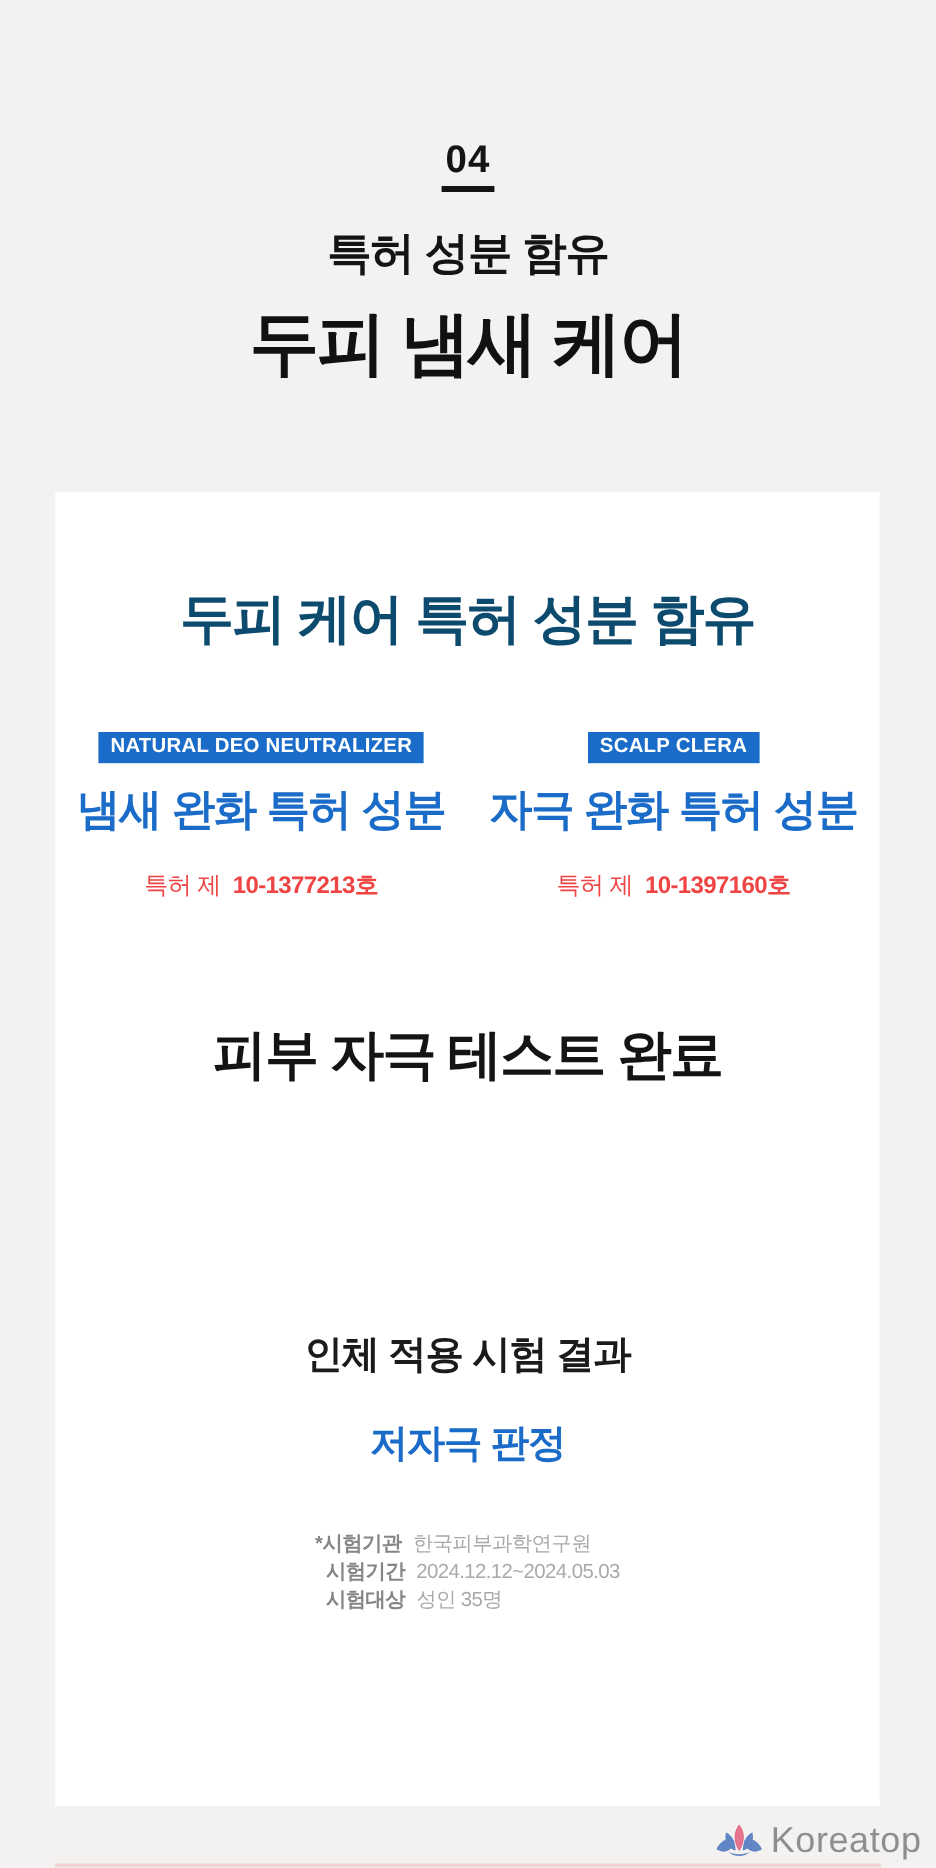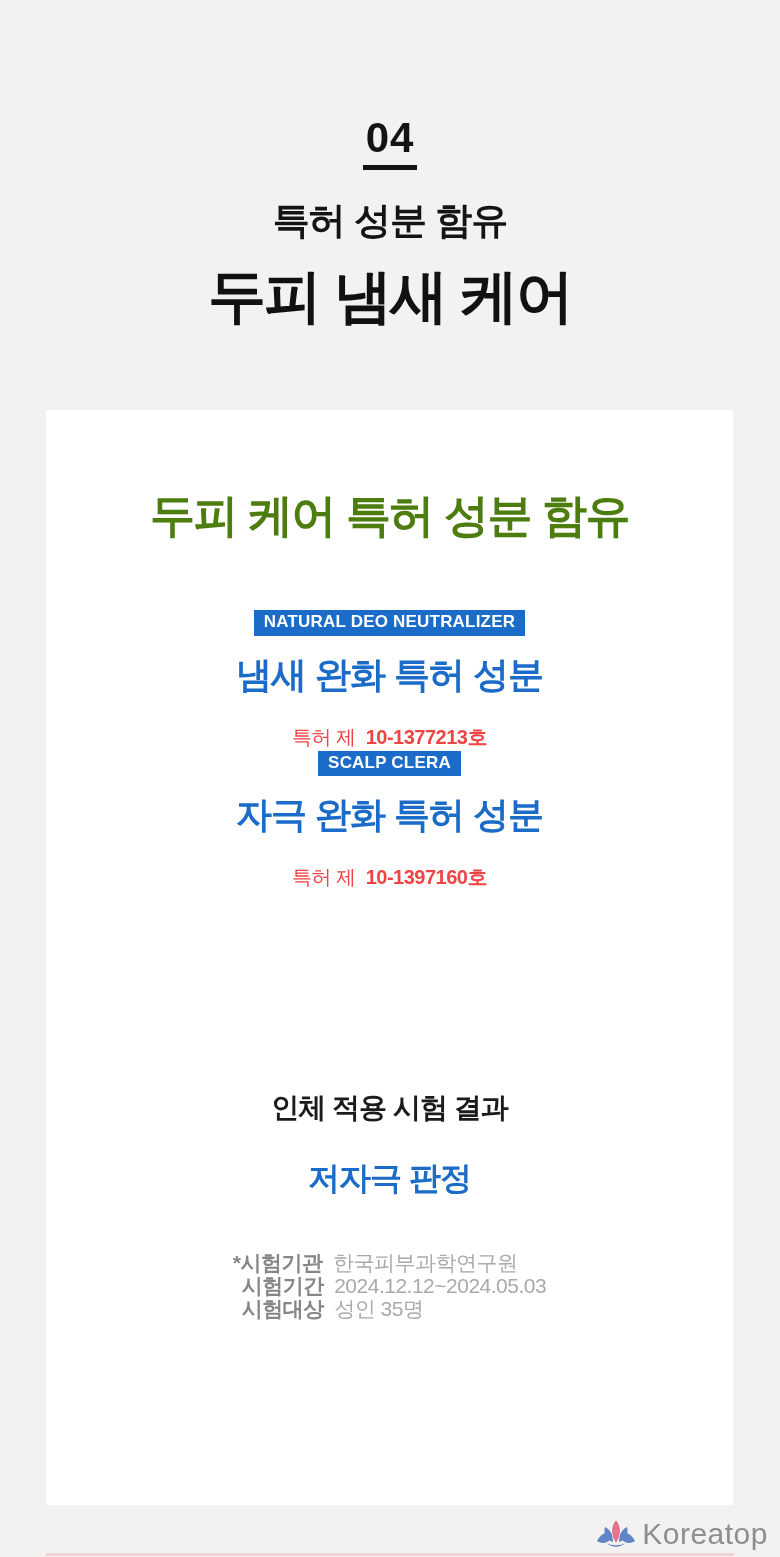--- a/index.html
+++ b/index.html
@@ -12,21 +12,21 @@
     background: #f4f2f0;
     overflow: hidden;
     font-family: "Liberation Sans", "DejaVu Sans", sans-serif;
     color: #141414;
   }
 
   
   .header { text-align: center; padding-top: 116px; }
   .header-number {
     display: inline-block;
-    font-size: 42px;
+    font-size: 32px;
     font-weight: 800;
     letter-spacing: 1px;
     color: #141414;
     padding: 0 3px 5px 3px;
     border-bottom: 5px solid #141414;
     line-height: 1.05;
   }
   .header-subtitle {
     margin-top: 26px;
     font-size: 37px;
@@ -50,27 +50,27 @@
     width: 687px;
     height: 1095px;
     background: #ffffff;
     text-align: center;
   }
   .card-title {
     padding-top: 76px;
     font-size: 45px;
     font-weight: 700;
     letter-spacing: -1.5px;
-    color: #4d7c0f;
+    color: #0c4a6e;
   }
 
   .patents {
     margin-top: 64px;
     display: grid;
-    grid-template-columns: 1fr;
+    grid-template-columns: 1fr 1fr;
   }
   .patent-col { text-align: center; }
   .patent-badge {
     display: inline-block;
     background: #1a6cc8;
     color: #ffffff;
     font-size: 17px;
     font-weight: 700;
     letter-spacing: 0.2px;
     padding: 3px 10px 4px 10px;
@@ -95,38 +95,38 @@
   .test-title {
     margin-top: 98px;
     font-size: 45px;
     font-weight: 700;
     letter-spacing: -1.5px;
     color: #141414;
   }
 
   .result-label {
     margin-top: 198px;
-    font-size: 28px;
+    font-size: 32px;
     font-weight: 600;
     letter-spacing: -1px;
     color: #1b1b1b;
   }
   .result-value {
     margin-top: 30px;
     font-size: 32px;
     font-weight: 700;
     letter-spacing: -1px;
     color: #1a6cc8;
   }
 
   .footnotes {
     display: inline-block;
     margin-top: 50px;
     text-align: left;
-    font-size: 21px;
+    font-size: 17px;
     line-height: 23px;
     letter-spacing: -0.5px;
     padding-left: 9px;
   }
   .fn-row { white-space: nowrap; }
   .fn-star {
     color: #868686;
     font-weight: 700;
     margin-left: -9px;
   }
@@ -189,20 +189,21 @@
       <div class="patent-col">
         <span class="patent-badge">SCALP CLERA</span>
         <div class="patent-name">자극 완화 특허 성분</div>
         <div class="patent-number">
           <span class="num-label">특허 제</span>
           <span class="num-value">10-1397160호</span>
         </div>
       </div>
     </div>
 
+    <div class="test-title">피부 자극 테스트 완료</div>
 
     <div class="result-label">인체 적용 시험 결과</div>
     <div class="result-value">저자극 판정</div>
 
     <div>
       <div class="footnotes">
         <div class="fn-row">
           <span class="fn-star">*</span><span class="fn-label">시험기관</span>
           <span class="fn-value">한국피부과학연구원</span>
         </div>

